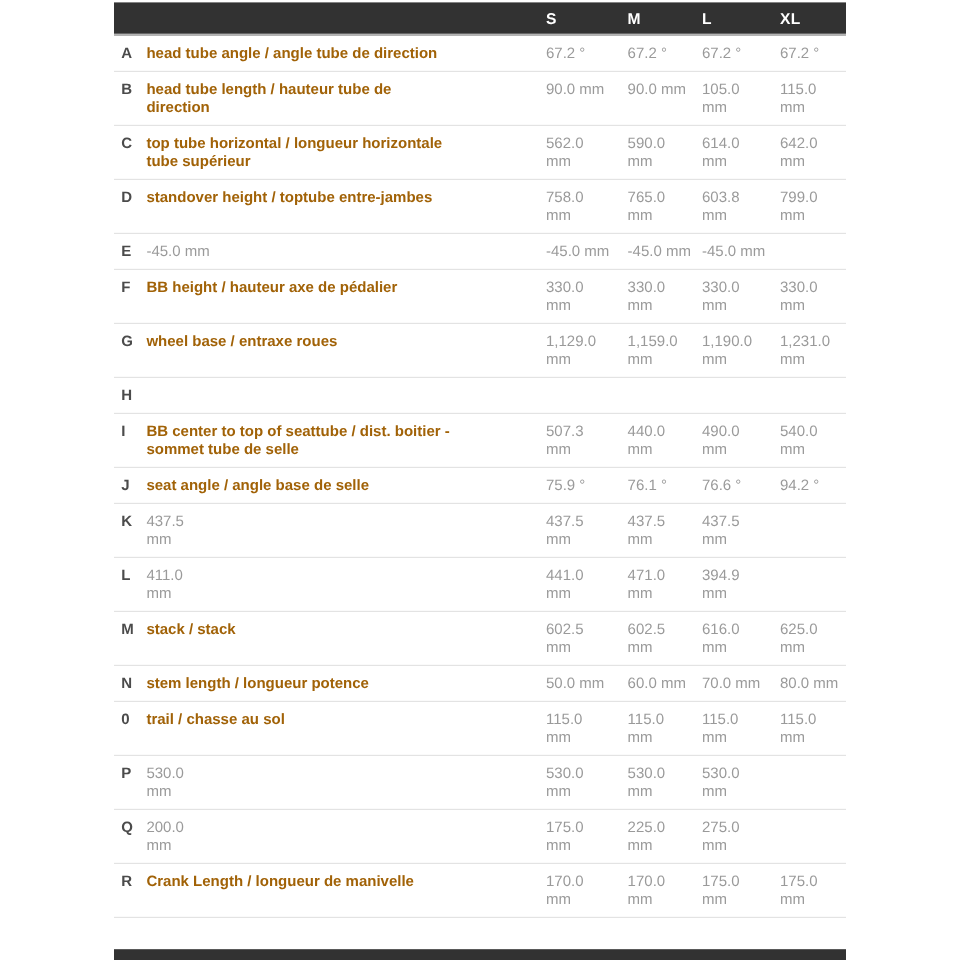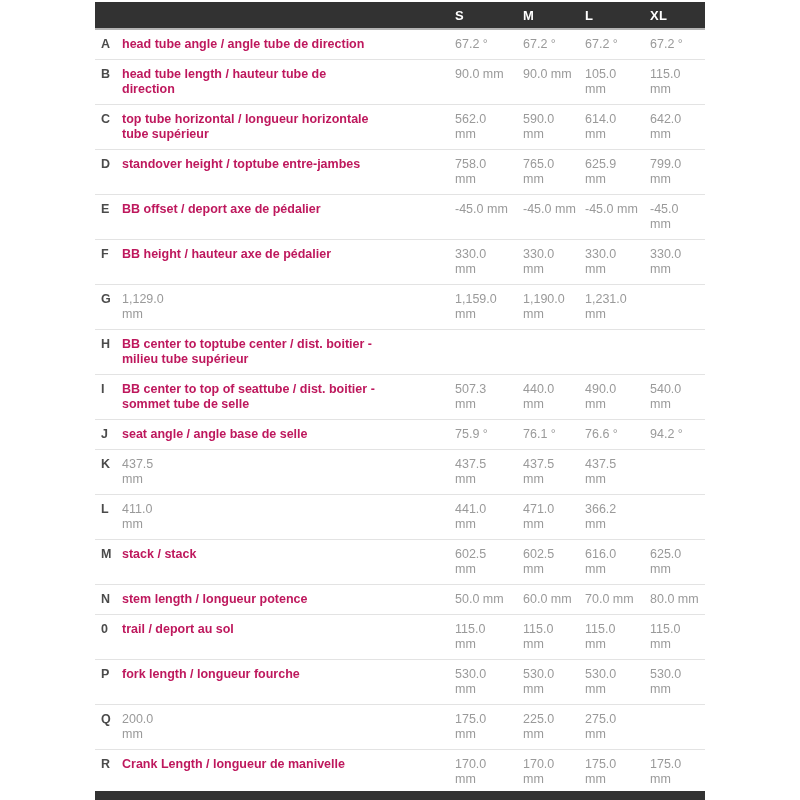--- a/index.html
+++ b/index.html
@@ -44,21 +44,21 @@
   .letter-cell {
     padding-left: 6px;
     font-weight: bold;
     font-size: 12.5px;
     color: #4b4b4b;
     line-height: 15px;
   }
   .label-cell {
     font-weight: bold;
     font-size: 12.5px;
-    color: #be185d;
+    color: #a16207;
     line-height: 15px;
     white-space: pre-line;
     padding-right: 10px;
   }
   .value-cell {
     font-size: 12.5px;
     color: #9a9a9a;
     line-height: 15px;
     white-space: pre-line;
     padding-right: 6px;
@@ -124,29 +124,28 @@
 mm</div>
   </div>
 
   <div class="grid-row data-row">
     <div class="letter-cell">D</div>
     <div class="label-cell">standover height / toptube entre-jambes</div>
     <div class="value-cell">758.0
 mm</div>
     <div class="value-cell">765.0
 mm</div>
-    <div class="value-cell">625.9
+    <div class="value-cell">603.8
 mm</div>
     <div class="value-cell">799.0
 mm</div>
   </div>
 
   <div class="grid-row data-row">
     <div class="letter-cell">E</div>
-    <div class="label-cell">BB offset / deport axe de pédalier</div>
     <div class="value-cell">-45.0 mm</div>
     <div class="value-cell">-45.0 mm</div>
     <div class="value-cell">-45.0 mm</div>
     <div class="value-cell">-45.0 mm</div>
   </div>
 
   <div class="grid-row data-row">
     <div class="letter-cell">F</div>
     <div class="label-cell">BB height / hauteur axe de pédalier</div>
     <div class="value-cell">330.0
@@ -154,34 +153,33 @@
     <div class="value-cell">330.0
 mm</div>
     <div class="value-cell">330.0
 mm</div>
     <div class="value-cell">330.0
 mm</div>
   </div>
 
   <div class="grid-row data-row">
     <div class="letter-cell">G</div>
+    <div class="label-cell">wheel base / entraxe roues</div>
     <div class="value-cell">1,129.0
 mm</div>
     <div class="value-cell">1,159.0
 mm</div>
     <div class="value-cell">1,190.0
 mm</div>
     <div class="value-cell">1,231.0
 mm</div>
   </div>
 
   <div class="grid-row data-row">
     <div class="letter-cell">H</div>
-    <div class="label-cell">BB center to toptube center / dist. boitier -
-milieu tube supérieur</div>
     <div class="value-cell"></div>
     <div class="value-cell"></div>
     <div class="value-cell"></div>
     <div class="value-cell"></div>
   </div>
 
   <div class="grid-row data-row">
     <div class="letter-cell">I</div>
     <div class="label-cell">BB center to top of seattube / dist. boitier -
 sommet tube de selle</div>
@@ -217,21 +215,21 @@
   </div>
 
   <div class="grid-row data-row">
     <div class="letter-cell">L</div>
     <div class="value-cell">411.0
 mm</div>
     <div class="value-cell">441.0
 mm</div>
     <div class="value-cell">471.0
 mm</div>
-    <div class="value-cell">366.2
+    <div class="value-cell">394.9
 mm</div>
   </div>
 
   <div class="grid-row data-row">
     <div class="letter-cell">M</div>
     <div class="label-cell">stack / stack</div>
     <div class="value-cell">602.5
 mm</div>
     <div class="value-cell">602.5
 mm</div>
@@ -245,34 +243,33 @@
     <div class="letter-cell">N</div>
     <div class="label-cell">stem length / longueur potence</div>
     <div class="value-cell">50.0 mm</div>
     <div class="value-cell">60.0 mm</div>
     <div class="value-cell">70.0 mm</div>
     <div class="value-cell">80.0 mm</div>
   </div>
 
   <div class="grid-row data-row">
     <div class="letter-cell">0</div>
-    <div class="label-cell">trail / deport au sol</div>
+    <div class="label-cell">trail / chasse au sol</div>
     <div class="value-cell">115.0
 mm</div>
     <div class="value-cell">115.0
 mm</div>
     <div class="value-cell">115.0
 mm</div>
     <div class="value-cell">115.0
 mm</div>
   </div>
 
   <div class="grid-row data-row">
     <div class="letter-cell">P</div>
-    <div class="label-cell">fork length / longueur fourche</div>
     <div class="value-cell">530.0
 mm</div>
     <div class="value-cell">530.0
 mm</div>
     <div class="value-cell">530.0
 mm</div>
     <div class="value-cell">530.0
 mm</div>
   </div>
 

